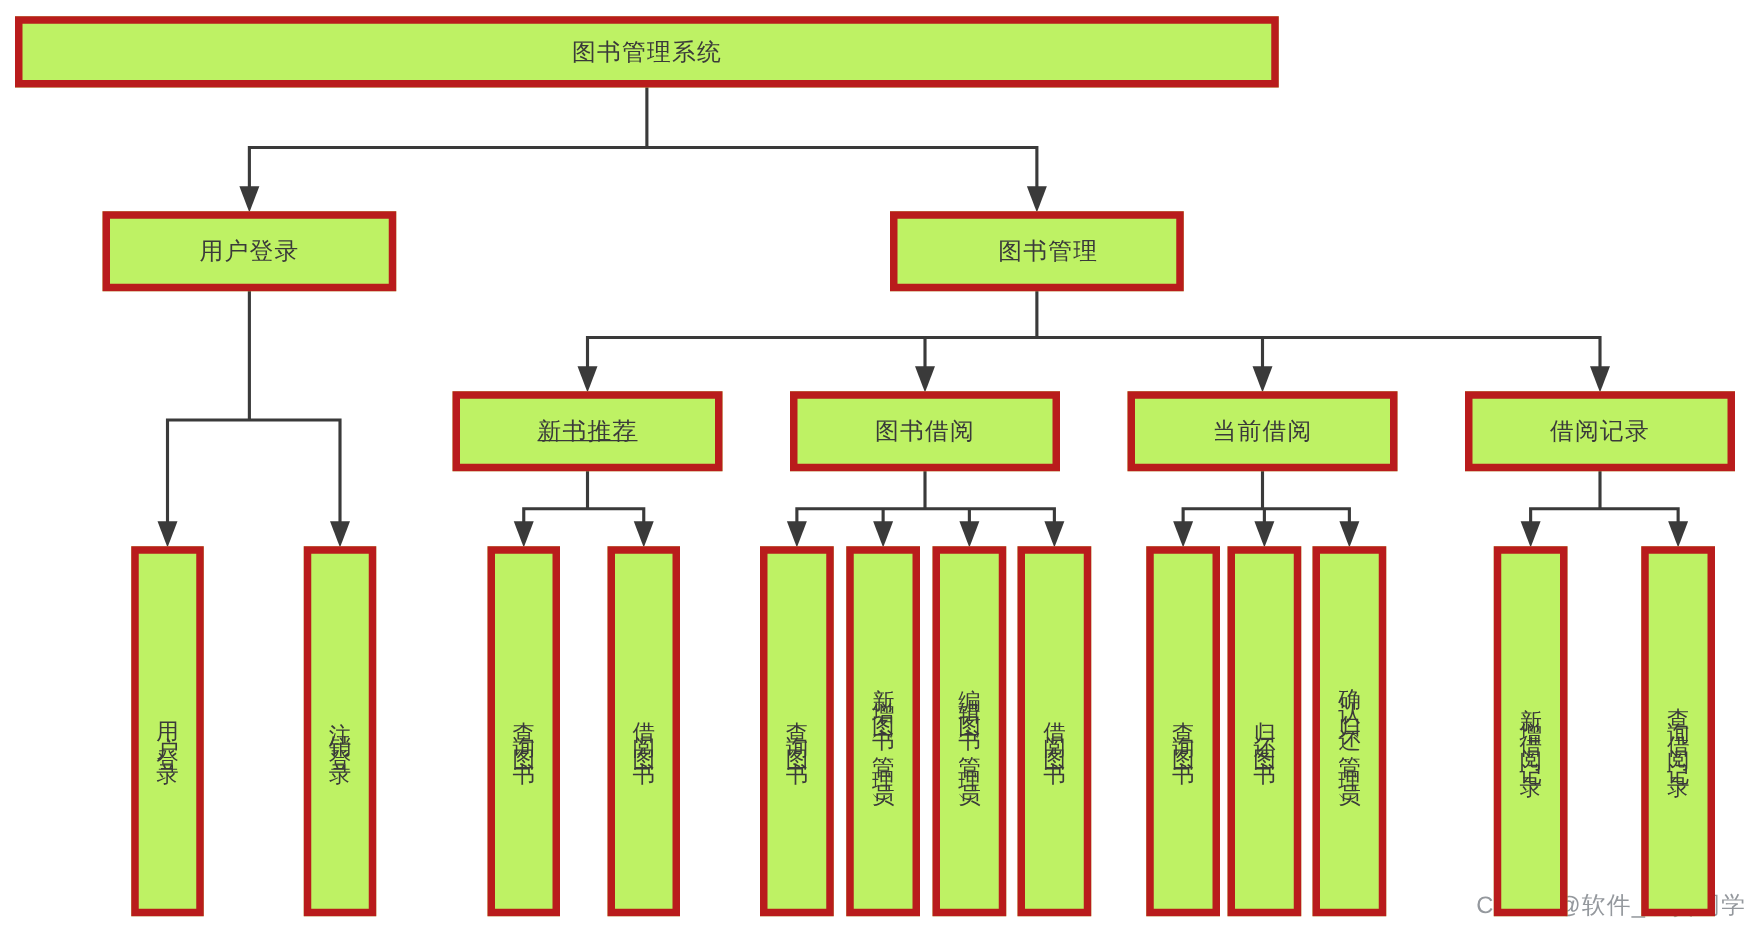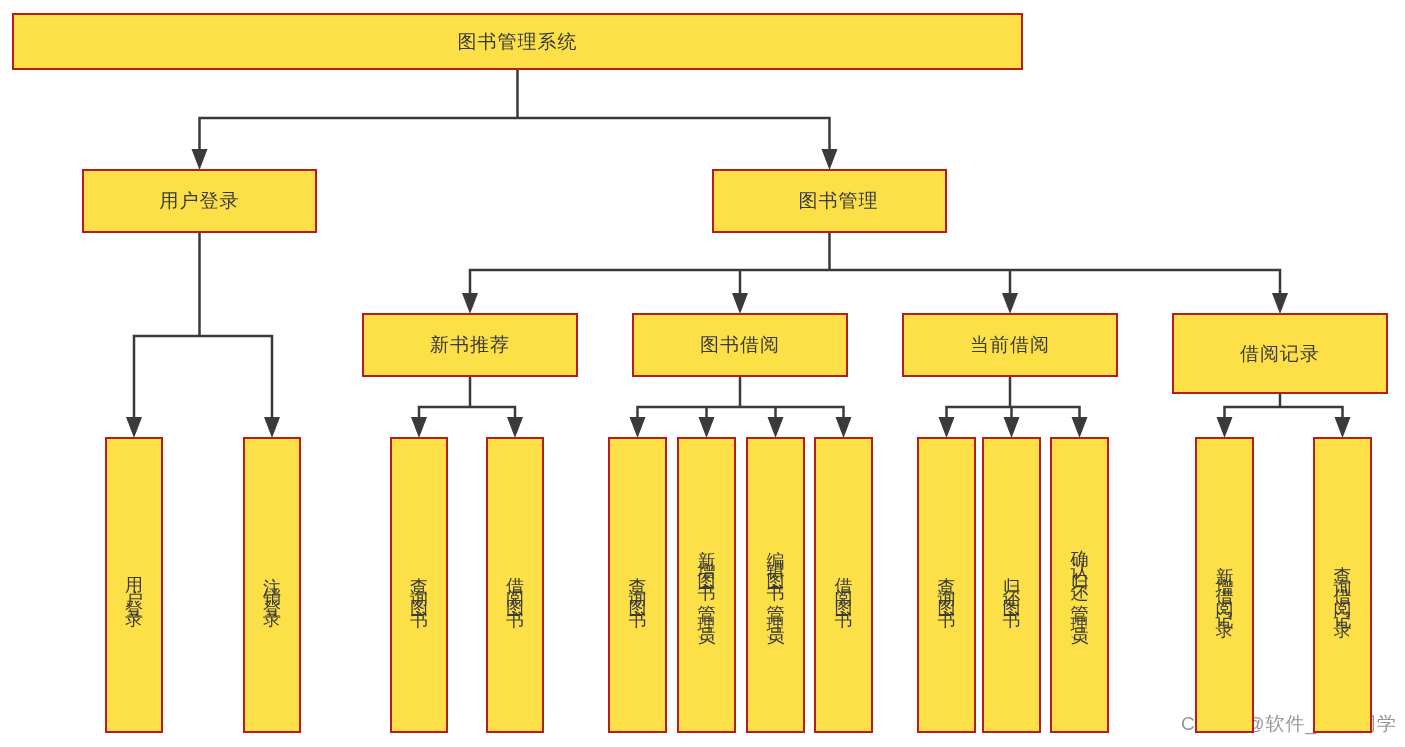--- a/index.html
+++ b/index.html
@@ -7,22 +7,22 @@
     position:relative;
     width:1405px;height:747px;
     background:#ffffff;
     overflow:hidden;
     font-family:"Liberation Sans", sans-serif;
   }
   #edges{position:absolute;left:0;top:0;width:1405px;height:747px;}
   .node{
     position:absolute;
     box-sizing:border-box;
-    border:2px solid #b91c1c;
-    background:#fde047;
+    border:6px solid #b91c1c;
+    background:#bef264;
     display:flex;
     align-items:center;
     justify-content:center;
     color:#3a3a3a;
     text-align:right;
   }
   .node.horizontal{
     font-size:19px;
     letter-spacing:1px;
   }
@@ -83,30 +83,30 @@
   <div id="watermark">CSDN @软件_小贺同学</div>
 <div class="node horizontal" style="left: 12px; top: 13px; width: 1011px; height: 57px;">
       <span class="lbl">图书管理系统</span>
     </div>
     <div class="node horizontal" style="left: 82px; top: 169px; width: 235px; height: 64px;">
       <span class="lbl">用户登录</span>
     </div>
     <div class="node horizontal" style="left: 712px; top: 169px; width: 235px; height: 64px; padding-left: 18px;">
       <span class="lbl">图书管理</span>
     </div>
-    <div class="node horizontal" style="left: 362px; top: 313px; width: 216px; height: 64px;">
+    <div class="node horizontal" style="left: 362px; top: 313px; width: 216px; height: 64px; text-decoration: underline;">
       <span class="lbl">新书推荐</span>
     </div>
     <div class="node horizontal" style="left: 902px; top: 313px; width: 216px; height: 64px;">
       <span class="lbl">当前借阅</span>
     </div>
     <div class="node horizontal" style="left: 632px; top: 313px; width: 216px; height: 64px;">
       <span class="lbl">图书借阅</span>
     </div>
-    <div class="node horizontal" style="left: 1172px; top: 313px; width: 216px; height: 81px;">
+    <div class="node horizontal" style="left: 1172px; top: 313px; width: 216px; height: 64px;">
       <span class="lbl">借阅记录</span>
     </div>
     <div class="node vertical" style="left: 105px; top: 437px; width: 58px; height: 296px;">
       <span class="lbl">用户登录</span>
     </div>
     <div class="node vertical" style="left: 243px; top: 437px; width: 58px; height: 296px;">
       <span class="lbl">注销登录</span>
     </div>
     <div class="node vertical" style="left: 390px; top: 437px; width: 58px; height: 296px;">
       <span class="lbl">查询图书</span>

